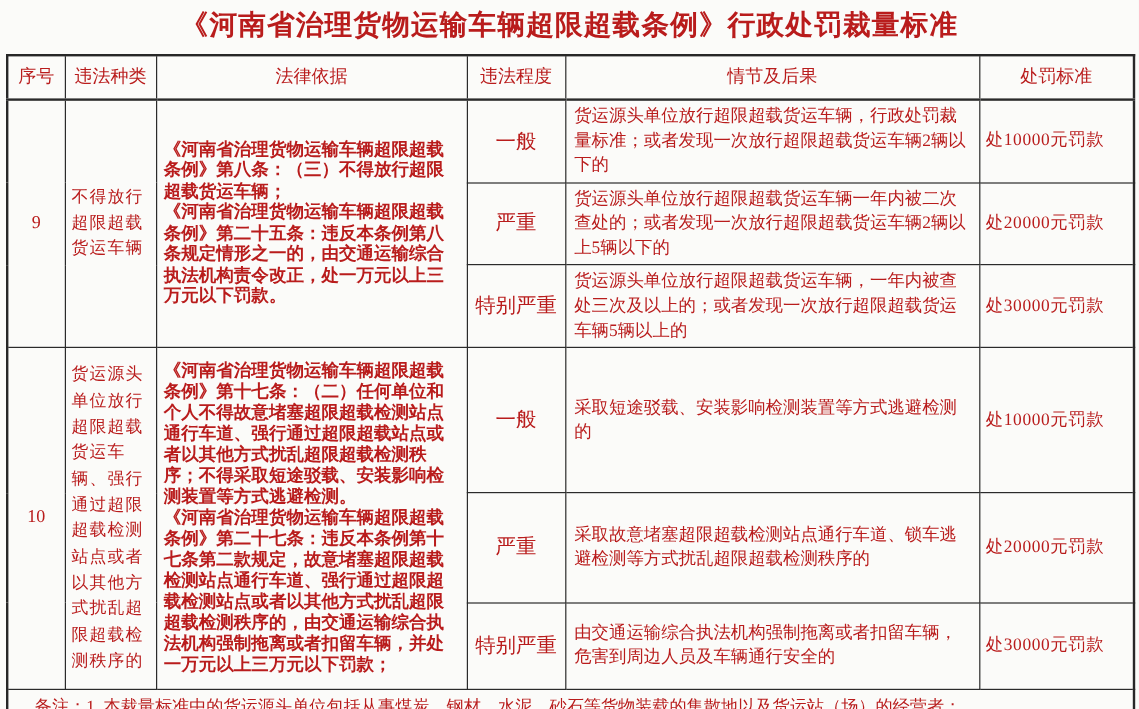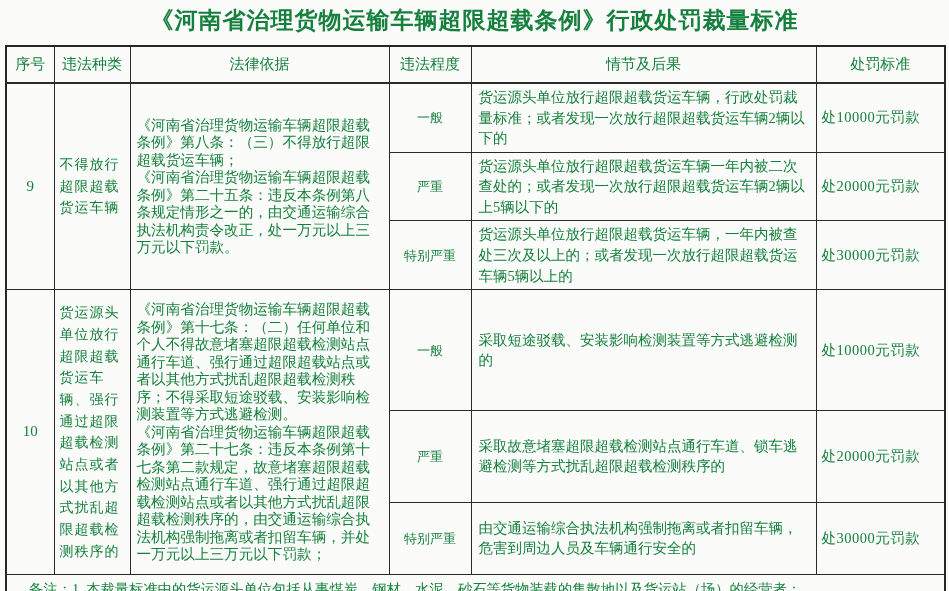--- a/index.html
+++ b/index.html
@@ -6,21 +6,21 @@
     margin: 0;
     padding: 0;
     background: #f6f6f4;
     font-family: "Liberation Serif", "DejaVu Serif", serif;
   }
   .page {
     position: relative;
     width: 949px;
     height: 591px;
     background: #fbfbf9;
-    color: #15803d;
+    color: #b91c1c;
     overflow: hidden;
   }
   .title {
     position: absolute;
     top: 5px;
     left: 0;
     width: 100%;
     text-align: center;
     font-size: 23px;
     font-weight: bold;
@@ -56,22 +56,22 @@
   tr.r9b { height: 65px; }
   tr.r9c { height: 55px; }
   tr.r10a { height: 113px; }
   tr.r10b { height: 85px; }
   tr.r10c { height: 68px; }
   tr.notes-row { height: 58px; }
 
   td.c-no { text-align: center; font-size: 15px; }
   td.c-type { padding: 12px 5px; font-size: 14px; line-height: 1.55; letter-spacing: 1px; }
   td.c-basis { font-size: 14.6px; line-height: 1.2; padding: 3px 6px; }
-  td.c-basis .para { margin: 0; }
-  td.c-degree { text-align: center; font-size: 13px; }
+  td.c-basis .para { margin: 0; font-weight: bold; }
+  td.c-degree { text-align: center; font-size: 17px; }
   td.c-circ { font-size: 14.5px; line-height: 1.42; padding: 3px 7px; }
   td.c-penalty { font-size: 14.5px; padding: 13px 5px; letter-spacing: 0.5px; }
 
   td.notes-cell {
     vertical-align: top;
     padding: 4px 6px 0 6px;
     font-size: 14.3px;
     line-height: 1.42;
     border-bottom: none;
   }

